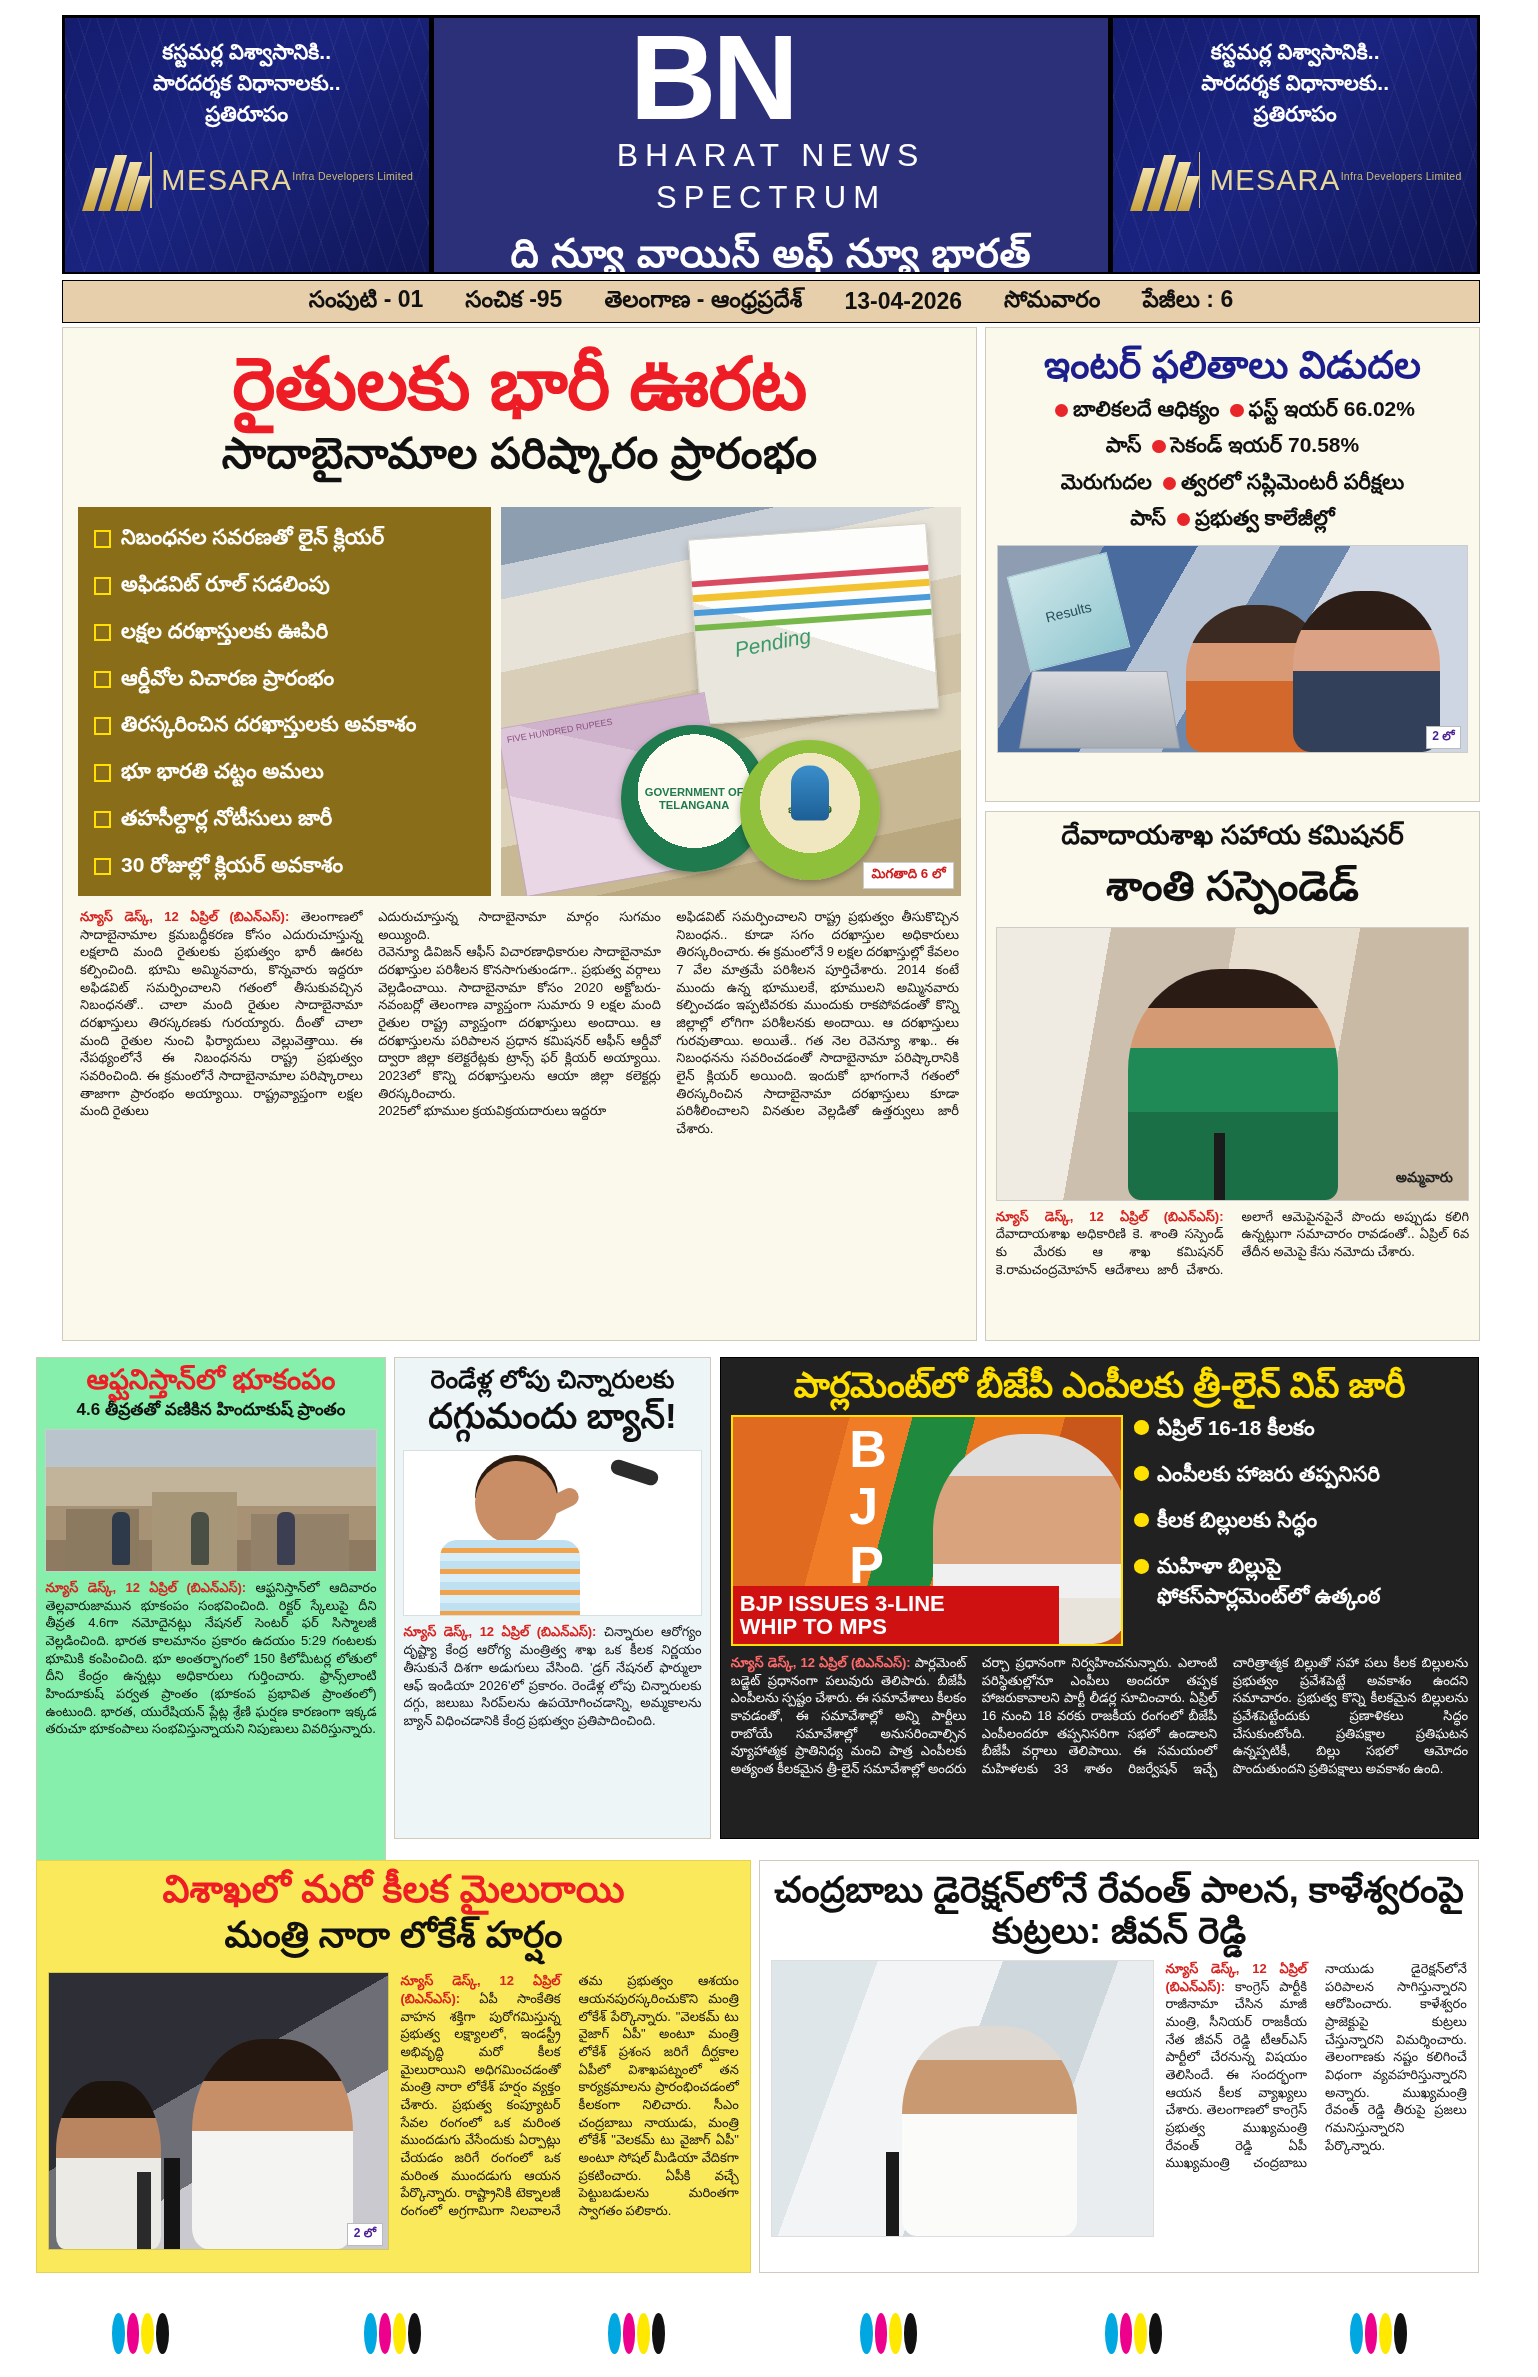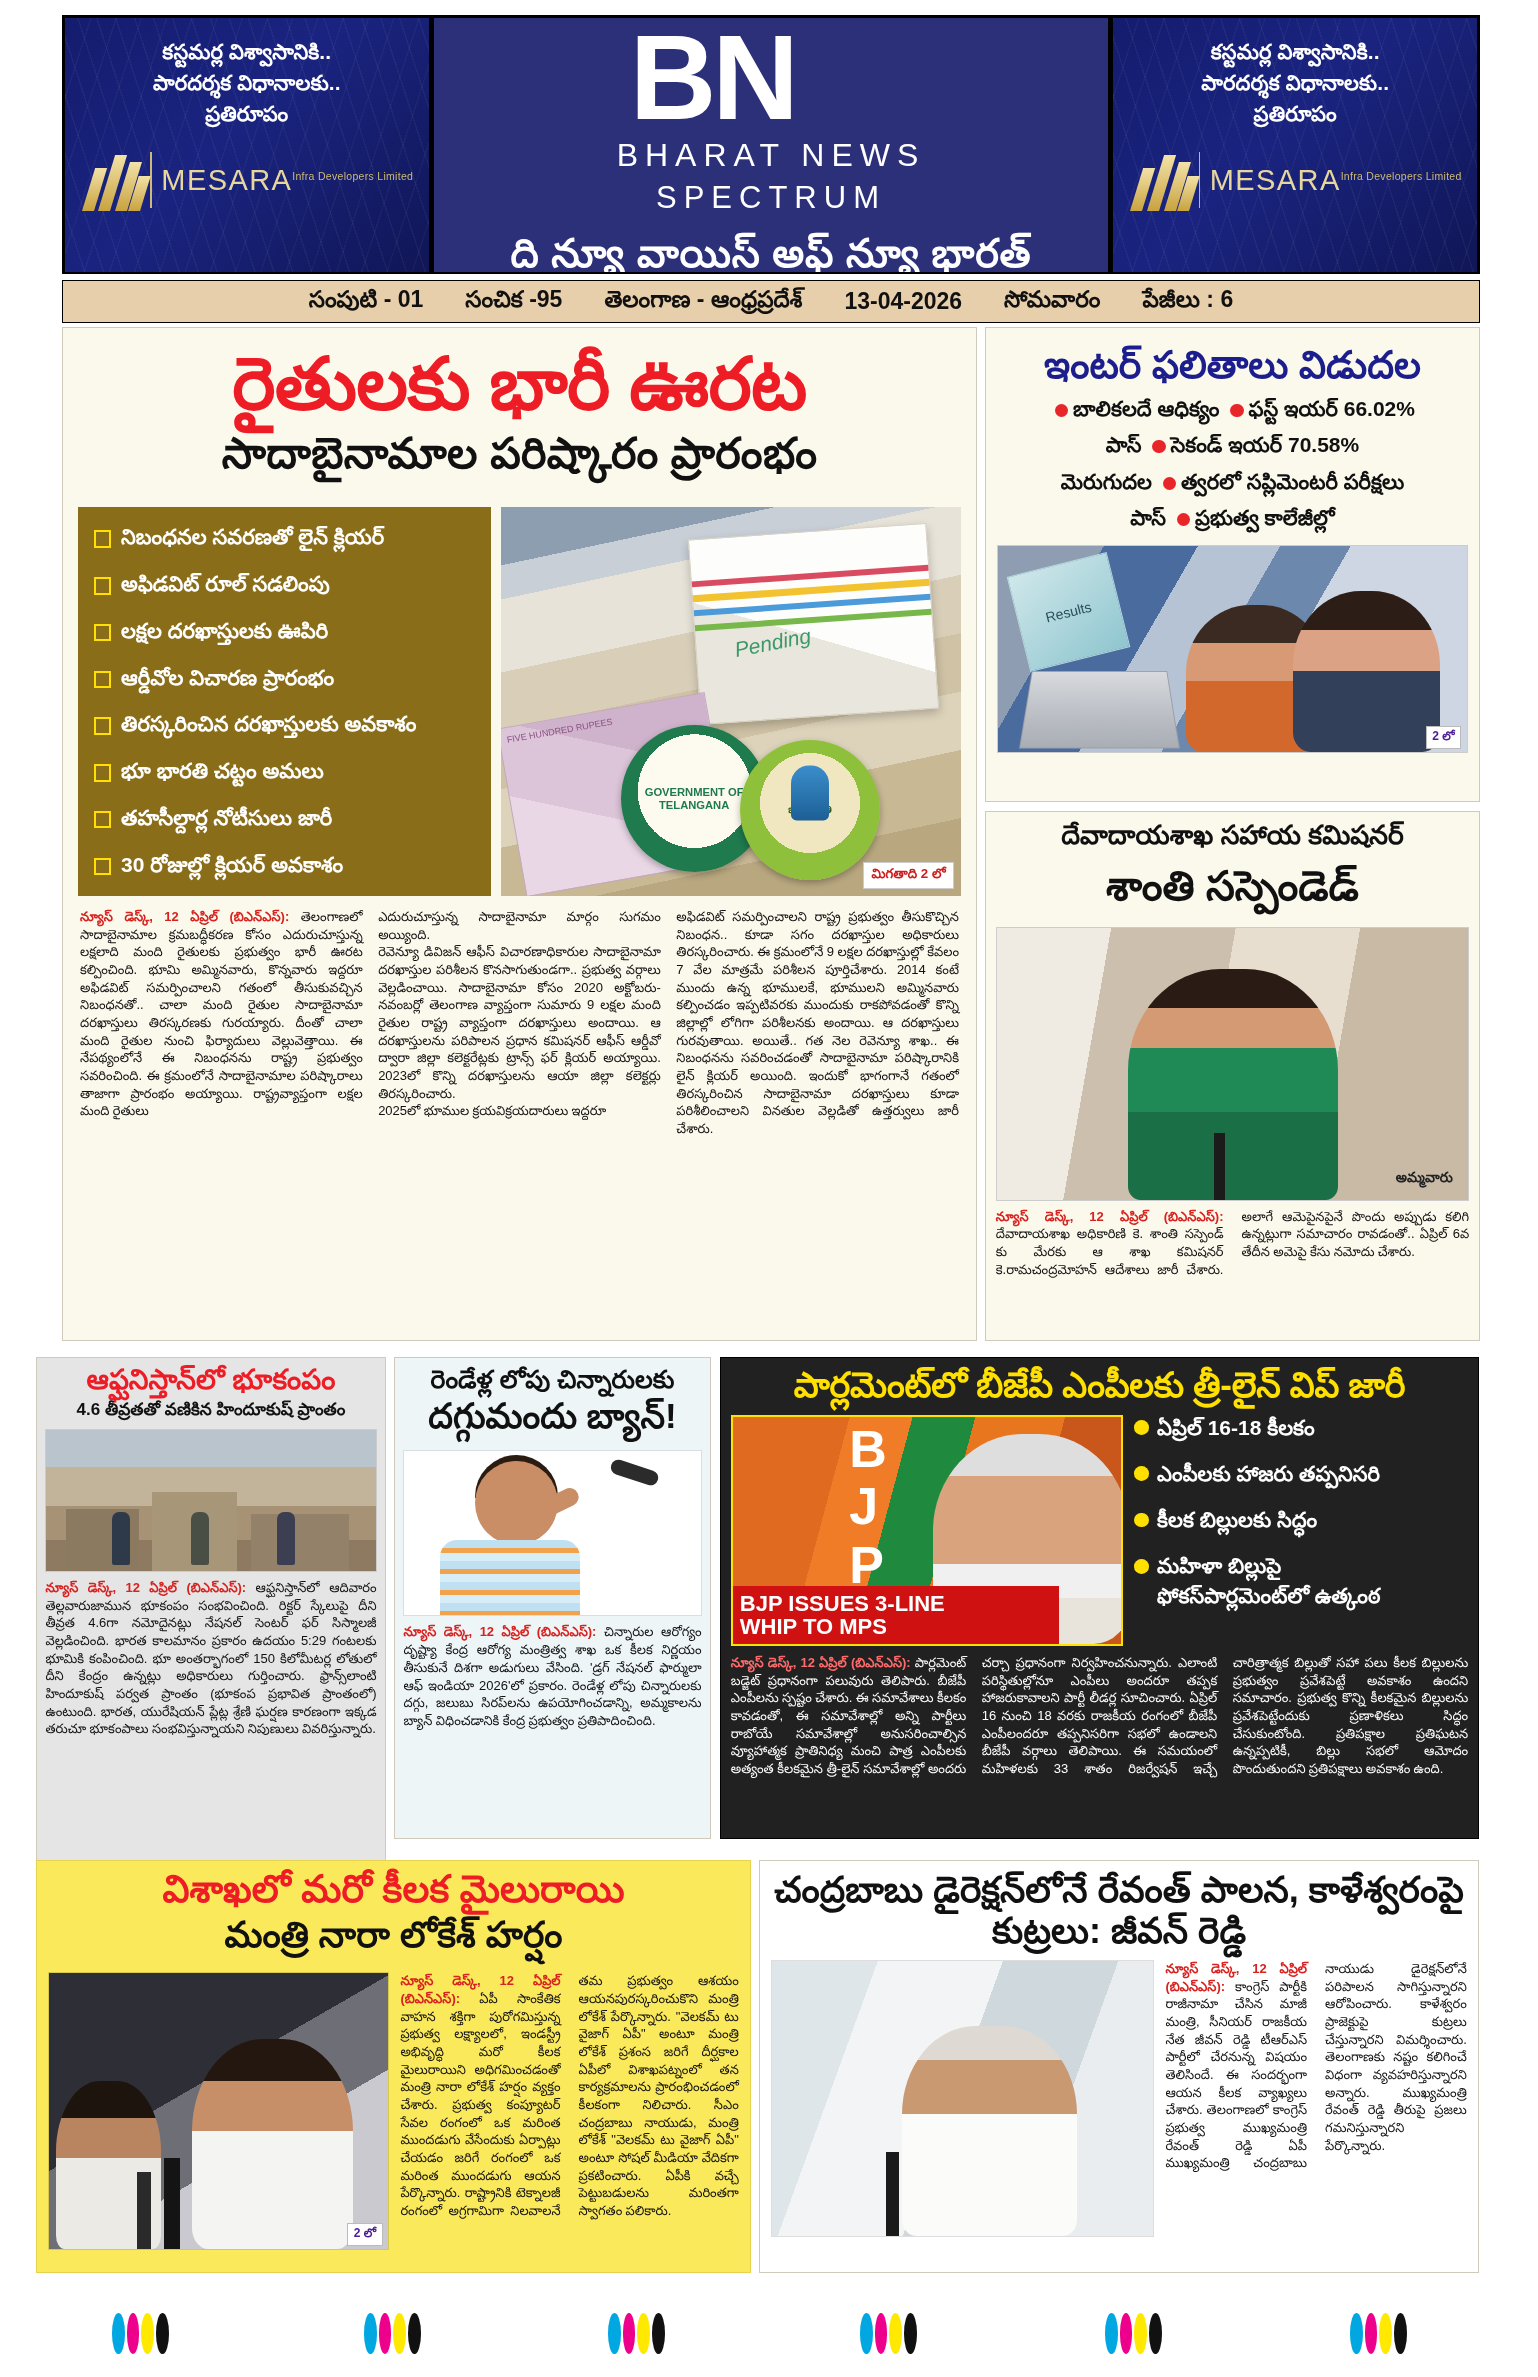--- a/index.html
+++ b/index.html
@@ -221,21 +221,21 @@
     position:absolute; left:50%; transform:translateX(-50%); bottom:0; width:210px; height:231px;
     background:linear-gradient(180deg,#2a1b14 0 17%, #d39a74 17% 34%, #1f8a56 34% 62%, #1b6f46 62% 100%);
     border-radius:44% 44% 6% 6%;
   }
   .dev-mic{ position:absolute; left:46%; bottom:0; width:11.2px; height:67px; background:#1b1b1b; }
   .dev-cap{ margin-top:6.3px; }
 
   
   .quake{
     position:absolute; left:36px; top:1357px; width:350px; height:526px;
-    background:#e5e5e5; border:0.7px solid #cfcabb; padding:7px 8.4px;
+    background:#86efac; border:0.7px solid #cfcabb; padding:7px 8.4px;
   }
   .quake-h{ color:#ee1c24; font-size:28px; font-weight:700; text-align:center; line-height:1.06; }
   .quake-sub{ font-size:17px; font-weight:700; text-align:center; color:#111; margin-top:5.6px; }
   .quake-photo{
     margin-top:5.6px; height:143px; border:0.7px solid #ccc; position:relative; overflow:hidden;
     background:linear-gradient(180deg,#b9c4cc 0 26%, #c2b49a 26% 54%, #a89275 54% 78%, #8d7a60 78% 100%);
   }
   .rubble{ position:absolute; bottom:0; background:#9b8a6e; }
   .r1{ left:6%; width:22%; height:44%; background:#8b7a60; }
   .r2{ left:32%; width:26%; height:56%; background:#a89679; }
@@ -450,21 +450,21 @@
             <div class="doc-band b2"></div>
           <div class="doc-band b3"></div>
             <div class="doc-band b4"></div>
         </div>
         <div class="money">FIVE HUNDRED RUPEES</div>
         <div class="seal seal-gov">GOVERNMENT OF TELANGANA</div>
         <div class="seal seal-bhu">
           <span class="ico"></span>
           <span>భూ భారతి</span>
         </div>
-        <div class="contd">మిగతాది 2 లో</div>
+        <div class="contd">మిగతాది 6 లో</div>
       </div>
     </div>
 
     <div class="lead-text body-txt cols3">
       <p><span class="byline">న్యూస్ డెస్క్, 12 ఏప్రిల్ (బిఎన్ఎస్):</span>
          <span>తెలంగాణలో సాదాబైనామాల క్రమబద్ధీకరణ కోసం ఎదురుచూస్తున్న లక్షలాది మంది రైతులకు ప్రభుత్వం భారీ ఊరట కల్పించింది. భూమి అమ్మినవారు, కొన్నవారు ఇద్దరూ అఫిడవిట్ సమర్పించాలని గతంలో తీసుకువచ్చిన నిబంధనతో.. చాలా మంది రైతుల సాదాబైనామా దరఖాస్తులు తిరస్కరణకు గురయ్యారు. దీంతో చాలా మంది రైతుల నుంచి ఫిర్యాదులు వెల్లువెత్తాయి. ఈ నేపథ్యంలోనే ఈ నిబంధనను రాష్ట్ర ప్రభుత్వం సవరించింది. ఈ క్రమంలోనే సాదాబైనామాల పరిష్కారాలు తాజాగా ప్రారంభం అయ్యాయి. రాష్ట్రవ్యాప్తంగా లక్షల మంది రైతులు</span></p>
       <p>ఎదురుచూస్తున్న సాదాబైనామా మార్గం సుగమం అయ్యింది.</p>
       <p>రెవెన్యూ డివిజన్ ఆఫీస్ విచారణాధికారుల సాదాబైనామా దరఖాస్తుల పరిశీలన కొనసాగుతుండగా.. ప్రభుత్వ వర్గాలు వెల్లడించాయి. సాదాబైనామా కోసం 2020 అక్టోబరు-నవంబర్లో తెలంగాణ వ్యాప్తంగా సుమారు 9 లక్షల మంది రైతుల రాష్ట్ర వ్యాప్తంగా దరఖాస్తులు అందాయి. ఆ దరఖాస్తులను పరిపాలన ప్రధాన కమిషనర్ ఆఫీస్ ఆర్డీవో ద్వారా జిల్లా కలెక్టరేట్లకు ట్రాన్స్ ఫర్ క్లియర్ అయ్యాయి. 2023లో కొన్ని దరఖాస్తులను ఆయా జిల్లా కలెక్టర్లు తిరస్కరించారు.</p>
       <p>2025లో భూముల క్రయవిక్రయదారులు ఇద్దరూ</p>
       <p>అఫిడవిట్ సమర్పించాలని రాష్ట్ర ప్రభుత్వం తీసుకొచ్చిన నిబంధన.. కూడా సగం దరఖాస్తుల అధికారులు తిరస్కరించారు. ఈ క్రమంలోనే 9 లక్షల దరఖాస్తుల్లో కేవలం 7 వేల మాత్రమే పరిశీలన పూర్తిచేశారు. 2014 కంటే ముందు ఉన్న భూములకే, భూములని అమ్మినవారు కల్పించడం ఇప్పటివరకు ముందుకు రాకపోవడంతో కొన్ని జిల్లాల్లో లోగిగా పరిశీలనకు అందాయి. ఆ దరఖాస్తులు గురవుతాయి. అయితే.. గత నెల రెవెన్యూ శాఖ.. ఈ నిబంధనను సవరించడంతో సాదాబైనామా పరిష్కారానికి లైన్ క్లియర్ అయింది. ఇందుకో భాగంగానే గతంలో తిరస్కరించిన సాదాబైనామా దరఖాస్తులు కూడా పరిశీలించాలని వినతుల వెల్లడితో ఉత్తర్వులు జారీ చేశారు.</p>

